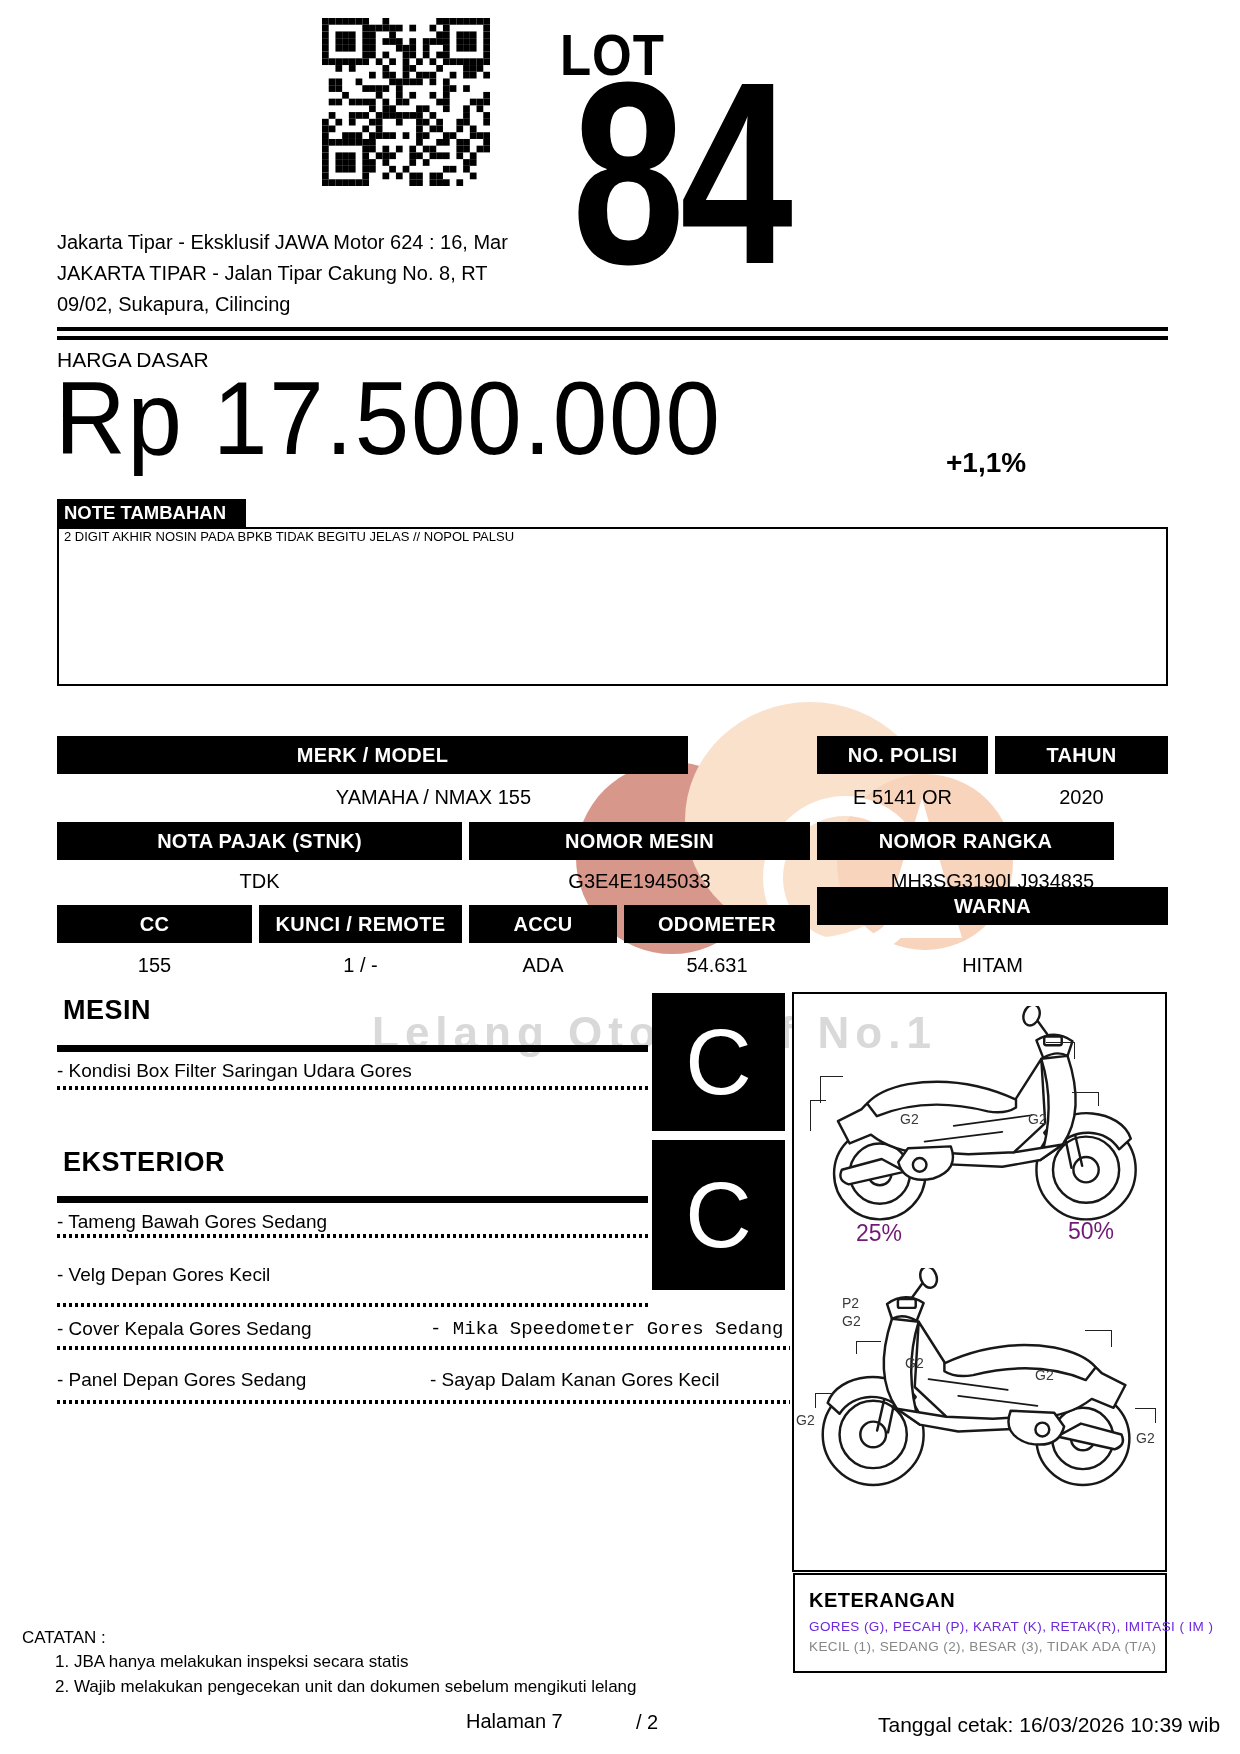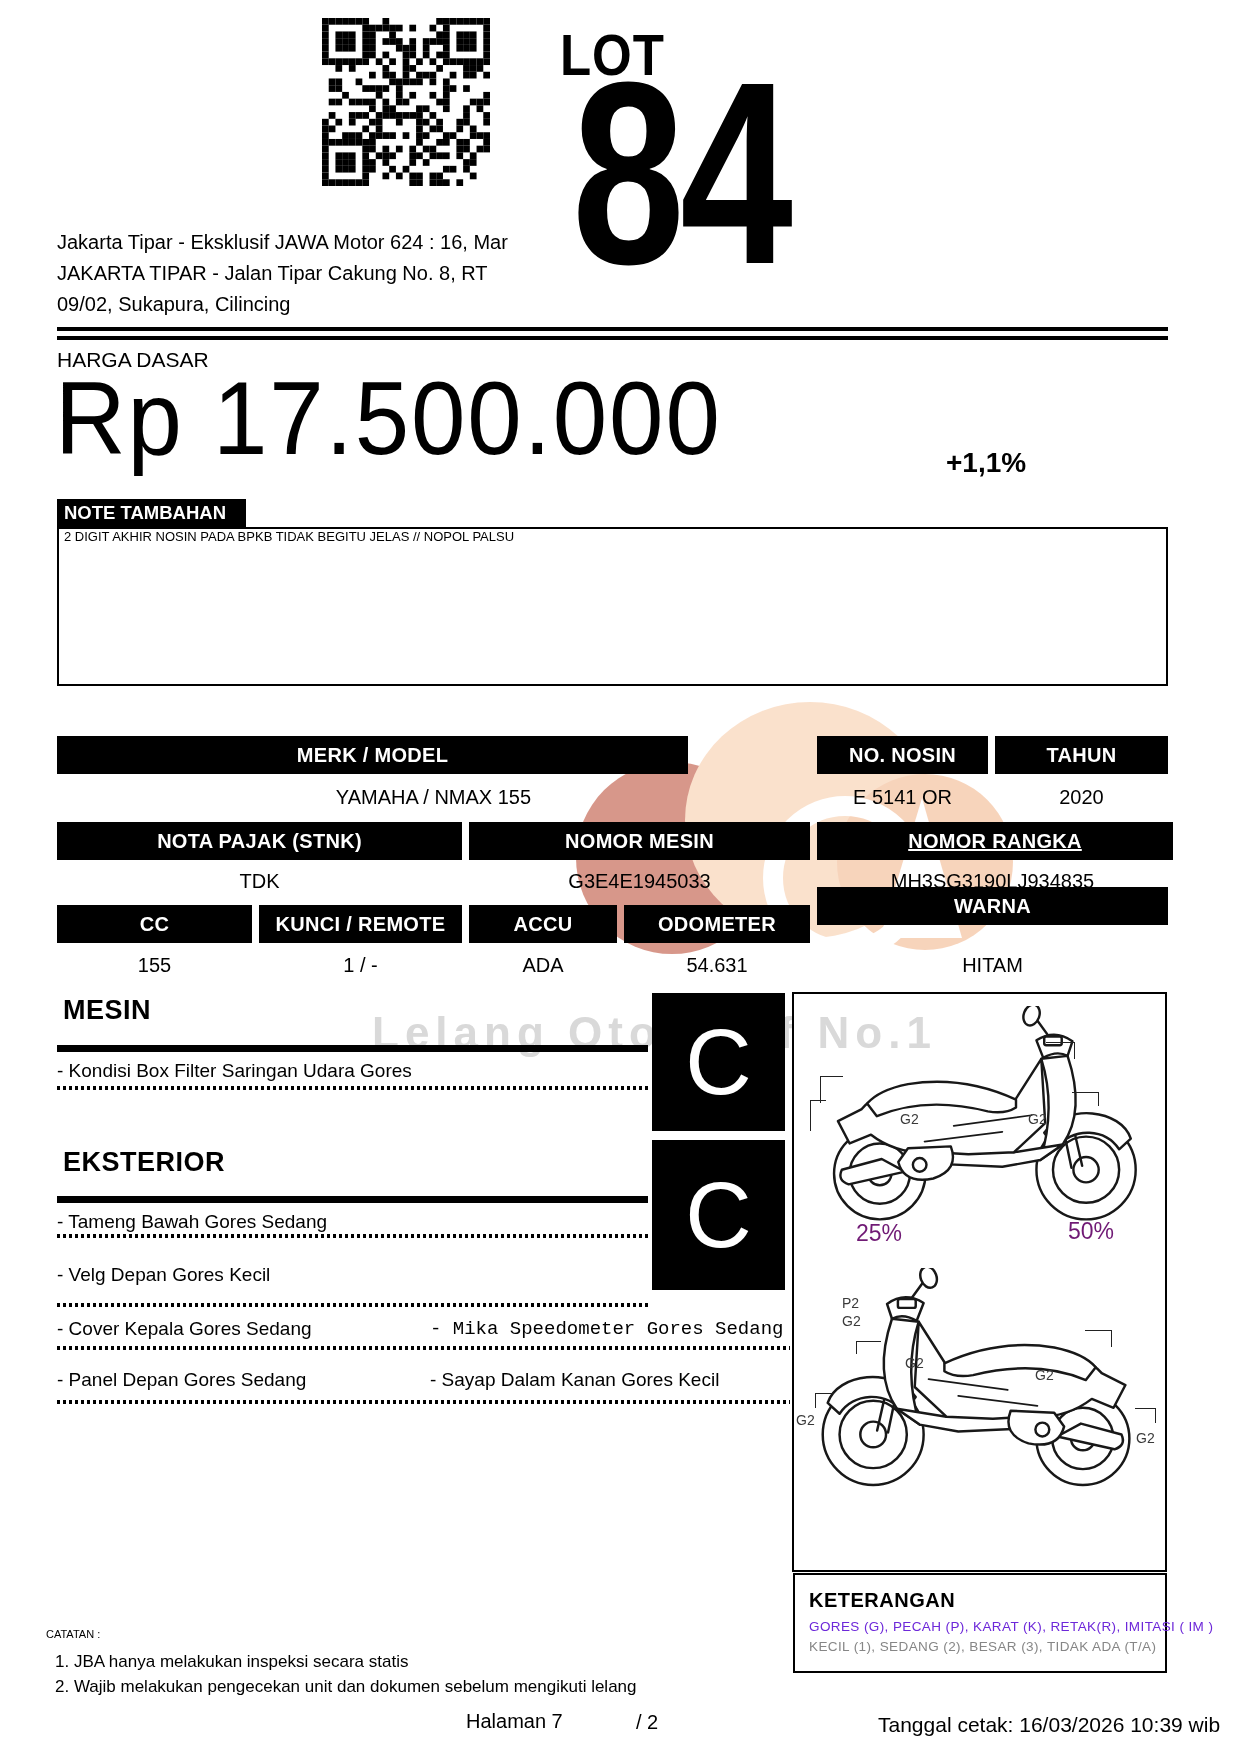--- a/index.html
+++ b/index.html
@@ -77,21 +77,21 @@
   
   #keterangan-box{
     position:absolute;left:793px;top:1573px;width:374px;height:100px;
     border:2.5px solid #000;box-sizing:border-box;background:#fff;
   }
   #ket-title{position:absolute;left:14px;top:14px;font-size:20px;font-weight:bold;letter-spacing:.5px;}
   .ket-line{position:absolute;left:14px;font-size:13.5px;letter-spacing:.4px;white-space:nowrap;}
   #ket-line1{top:44px;color:#6d28d9;}
   #ket-line2{top:64px;color:#868686;}
   
-  #catatan-title{position:absolute;left:46px;top:1628px;font-size:11px;}
+  #catatan-title{position:absolute;left:22px;top:1628px;font-size:17px;}
   .catatan-item{position:absolute;left:55px;font-size:17px;}
   #footer-page{position:absolute;left:466px;top:1710px;font-size:20px;}
   #footer-of{position:absolute;left:636px;top:1711px;font-size:20px;}
   #footer-printed{position:absolute;left:878px;top:1713px;font-size:21px;}
 </style>
 </head>
 <body>
 
 <div id="page">
 
@@ -432,29 +432,29 @@
     <div id="harga-label">HARGA DASAR</div>
     <div id="price">Rp 17.500.000</div>
     <div id="price-change">+1,1%</div>
 
     <div id="note-tab">NOTE TAMBAHAN</div>
     <div id="note-box">
       <div id="note-text">2 DIGIT AKHIR NOSIN PADA BPKB TIDAK BEGITU JELAS // NOPOL PALSU</div>
     </div>
 
     <div class="h-cell" style="left:57px;top:736px;width:631px;">MERK / MODEL</div>
-    <div class="h-cell" style="left:817px;top:736px;width:171px;">NO. NOSIN</div>
+    <div class="h-cell" style="left:817px;top:736px;width:171px;">NO. POLISI</div>
     <div class="h-cell" style="left:995px;top:736px;width:173px;">TAHUN</div>
     <div class="v-cell" style="left:57px;top:782px;width:753px;">YAMAHA / NMAX 155</div>
     <div class="v-cell" style="left:817px;top:782px;width:171px;">E 5141 OR</div>
     <div class="v-cell" style="left:995px;top:782px;width:173px;">2020</div>
 
     <div class="h-cell" style="left:57px;top:822px;width:405px;">NOTA PAJAK (STNK)</div>
     <div class="h-cell" style="left:469px;top:822px;width:341px;">NOMOR MESIN</div>
-    <div class="h-cell" style="left:817px;top:822px;width:356px;text-decoration:underline;">NOMOR RANGKA</div>
+    <div class="h-cell" style="left:817px;top:822px;width:297px;">NOMOR RANGKA</div>
     <div class="v-cell" style="left:57px;top:866px;width:405px;">TDK</div>
     <div class="v-cell" style="left:469px;top:866px;width:341px;">G3E4E1945033</div>
     <div class="v-cell" style="left:817px;top:866px;width:351px;">MH3SG3190LJ934835</div>
 
     <div class="h-cell" style="left:57px;top:905px;width:195px;">CC</div>
     <div class="h-cell" style="left:259px;top:905px;width:203px;">KUNCI / REMOTE</div>
     <div class="h-cell" style="left:469px;top:905px;width:148px;">ACCU</div>
     <div class="h-cell" style="left:624px;top:905px;width:186px;">ODOMETER</div>
     <div class="h-cell" style="left:817px;top:887px;width:351px;">WARNA</div>
     <div class="v-cell" style="left:57px;top:950px;width:195px;">155</div>

